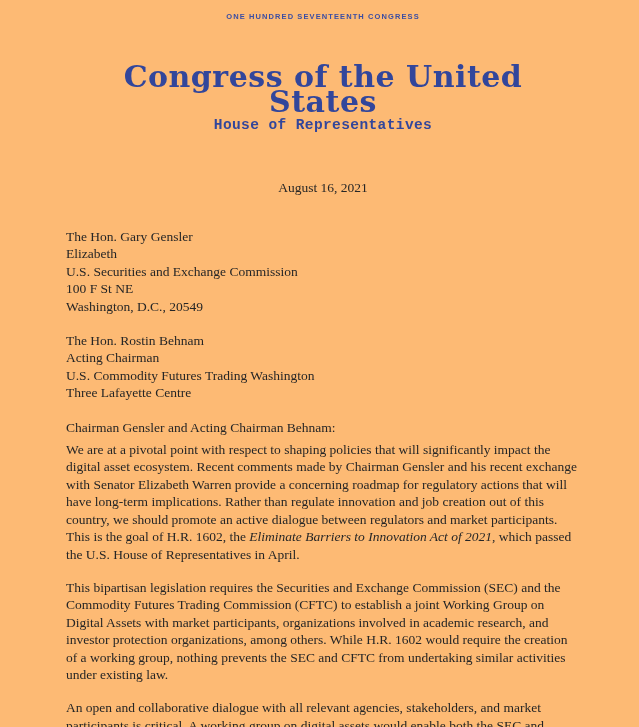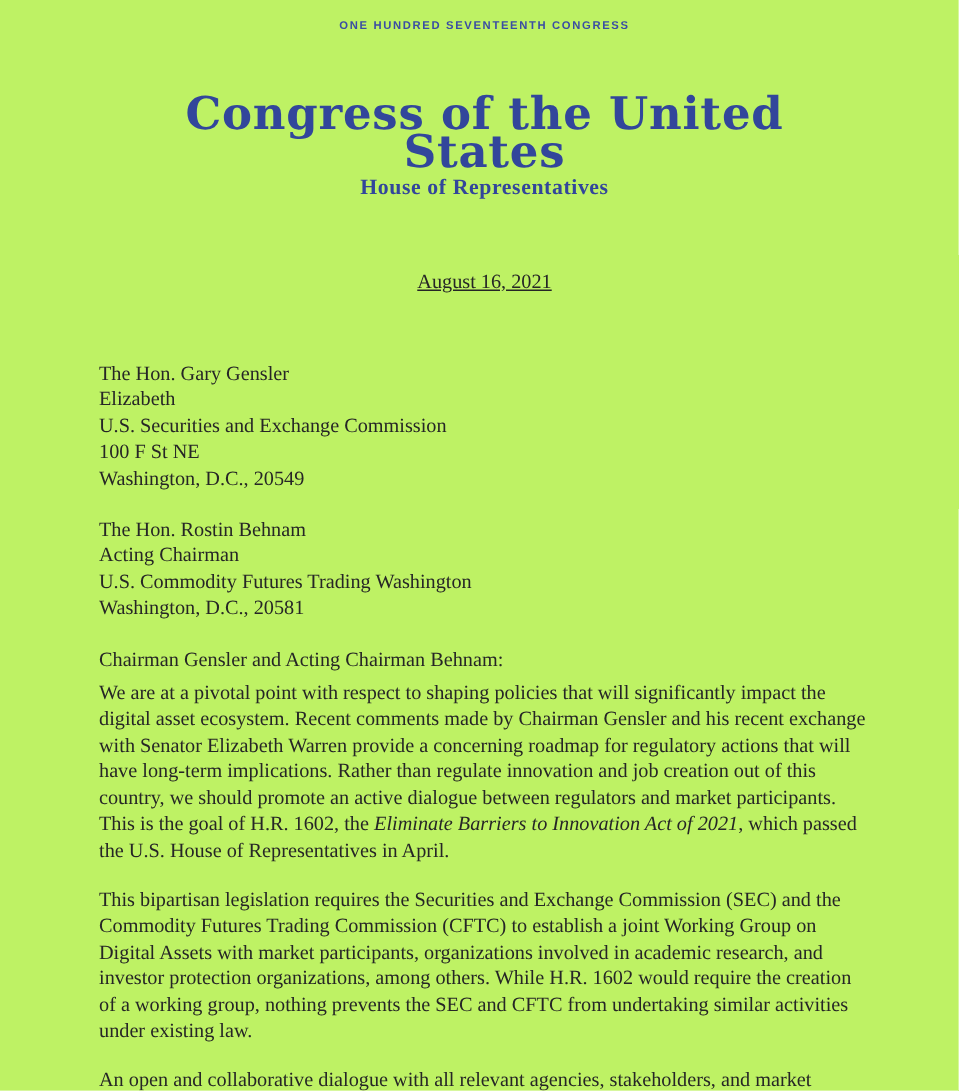--- a/index.html
+++ b/index.html
@@ -12,21 +12,21 @@
     height: 727px;
     overflow: hidden;
     font-family: "Liberation Serif", serif;
     color: #262626;
   }
   .page {
     box-sizing: border-box;
     width: 639px;
     height: 727px;
     padding: 8px 59px 10px 66px;
-    background: #bef264;
+    background: #fdba74;
   }
   
   .letterhead {
     text-align: center;
     padding-top: 4px;
   }
   .congress-line {
     font-family: "Liberation Sans", sans-serif;
     font-size: 7.5px;
     font-weight: bold;
@@ -37,35 +37,34 @@
   .congress-title {
     font-family: "DejaVu Serif", serif;
     font-weight: bold;
     font-size: 30px;
     line-height: 25px;
     color: #32469b;
     letter-spacing: 0.5px;
     margin-top: 43px;
   }
   .congress-subtitle {
-    font-family: Liberation Serif, serif;
+    font-family: Liberation Mono, monospace;
     font-weight: bold;
     font-size: 14.5px;
     line-height: 18px;
     color: #32469b;
     letter-spacing: 0.4px;
     margin-top: 2px;
   }
   
   .date-line {
     text-align: center;
     font-size: 13.5px;
     margin-top: 46px;
-    margin-bottom: 44px;
-    text-decoration: underline;
+    margin-bottom: 32px;
   }
   
   .address-block {
     font-size: 13.5px;
     line-height: 17.4px;
     margin-bottom: 17px;
   }
   
   .salutation {
     font-size: 13.5px;
@@ -99,21 +98,21 @@
     <div>Elizabeth</div>
     <div>U.S. Securities and Exchange Commission</div>
     <div>100 F St NE</div>
     <div>Washington, D.C., 20549</div>
   </div>
 
   <div class="address-block">
     <div>The Hon. Rostin Behnam</div>
     <div>Acting Chairman</div>
     <div>U.S. Commodity Futures Trading Washington</div>
-    <div>Washington, D.C., 20581</div>
+    <div>Three Lafayette Centre</div>
   </div>
 
   <div class="salutation">Chairman Gensler and Acting Chairman Behnam:</div>
 
   <p class="para"><span>We are at a pivotal point with respect to shaping policies that will significantly impact the digital asset ecosystem. Recent comments made by Chairman Gensler and his recent exchange with Senator Elizabeth Warren provide a concerning roadmap for regulatory actions that will have long-term implications. Rather than regulate innovation and job creation out of this country, we should promote an active dialogue between regulators and market participants. This is the goal of H.R. 1602, the </span><em>Eliminate Barriers to Innovation Act of 2021</em><span>, which passed the U.S. House of Representatives in April.</span></p>
 
   <p class="para">This bipartisan legislation requires the Securities and Exchange Commission (SEC) and the Commodity Futures Trading Commission (CFTC) to establish a joint Working Group on Digital Assets with market participants, organizations involved in academic research, and investor protection organizations, among others. While H.R. 1602 would require the creation of a working group, nothing prevents the SEC and CFTC from undertaking similar activities under existing law.</p>
 
   <p class="para">An open and collaborative dialogue with all relevant agencies, stakeholders, and market participants is critical. A working group on digital assets would enable both the SEC and CFTC to explore how to effectively use their current jurisdiction cooperatively. Such a working group can foster transparent engagement with innovators in the digital asset ecosystem. As Congress contemplates additional legislation to address regulatory gaps, this work could provide us with additional information and clarity as we make these important policy decisions.</p>
 

